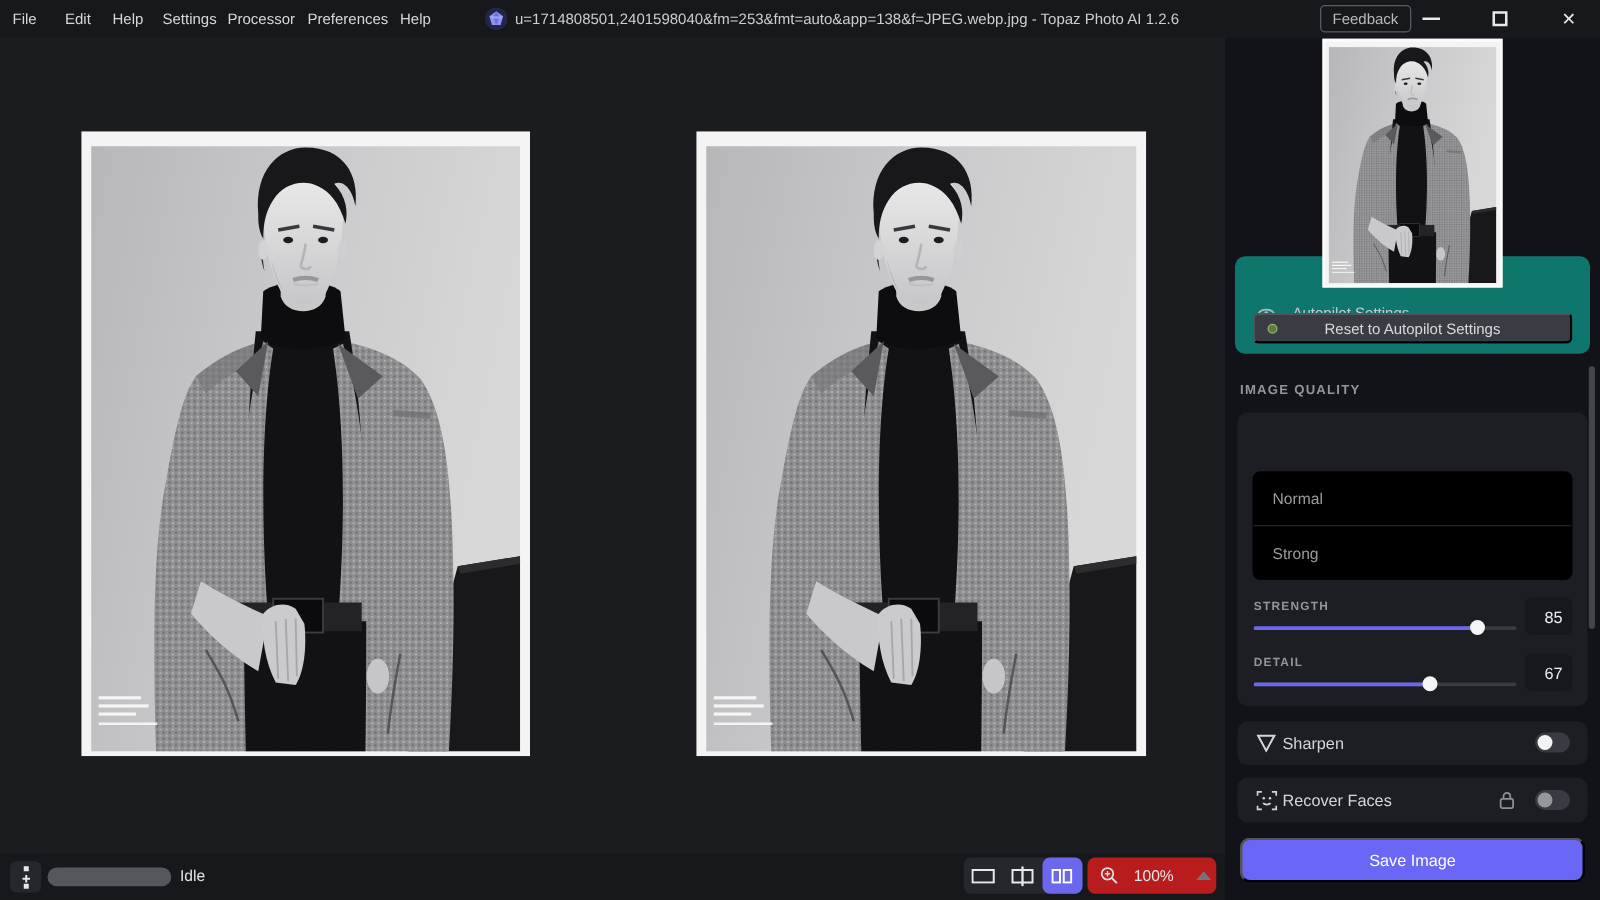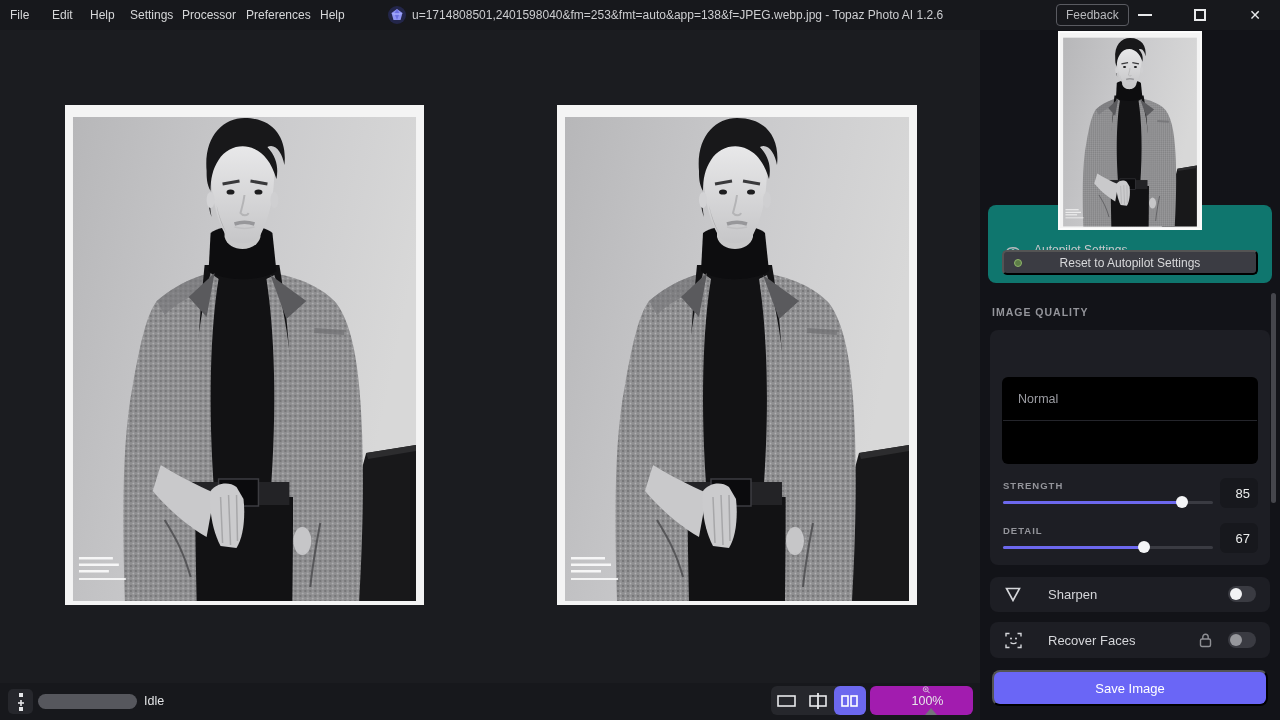--- a/index.html
+++ b/index.html
@@ -27,22 +27,22 @@
 
   
   #bottombar { position:absolute; left:0; top:683px; width:980px; height:37px; background:#17181c; }
   #queue-btn { position:absolute; left:8px; top:6px; width:25px; height:25px; background:#26272c; border-radius:5px;
                display:flex; align-items:center; justify-content:center; }
   #progress-track { position:absolute; left:38px; top:11px; width:99px; height:15px; background:#56575d; border-radius:8px; }
   #status-text { position:absolute; left:144px; top:0; height:37px; line-height:37px; color:#e2e3e5; font-size:12.5px; }
   #view-group { position:absolute; left:771px; top:3px; width:95px; height:29px; background:#26272c; border-radius:6px; display:flex; }
   .view-btn { width:31.6px; height:29px; display:flex; align-items:center; justify-content:center; border-radius:6px; }
   .view-btn.active { background:#6c68ee; }
-  #zoom-group { position:absolute; left:870px; top:3px; width:103px; height:29px; background:#a21caf; border-radius:6px;
-                display:flex; align-items:center;flex-direction:column; }
+  #zoom-group { position:absolute; left:870px; top:3px; width:103px; height:29px; background:#b91c1c; border-radius:6px;
+                display:flex; align-items:center; }
   #zoom-icon { margin-left:10px; }
   #zoom-level { color:#e6e7e9; font-size:12.5px; margin-left:12px; }
   #zoom-caret { margin-left:18px; width:0; height:0; border-left:6px solid transparent; border-right:6px solid transparent;
                 border-bottom:7px solid #73747a; }
 
   
   #sidebar { position:absolute; left:980px; top:30px; width:300px; height:690px; background:#121318; }
   #thumb-frame { position:absolute; left:78px; top:1px; width:144px; height:199px; border:2px solid #fbfbfb; background:#fff; z-index:5; }
   #thumb-frame svg { width:100%; height:100%; display:block; }
 
@@ -83,21 +83,21 @@
   .slider { position:absolute; left:13px; width:210px; height:12px; }
   #strength-slider { top:166px; } #detail-slider { top:211px; }
   .slider .track { position:absolute; left:0; top:5px; width:100%; height:3px; background:#3a3b42; border-radius:2px; }
   .slider .fill  { position:absolute; left:0; top:5px; height:3px; background:#6c68ee; border-radius:2px; }
   .slider .thumb { position:absolute; top:0; width:12px; height:12px; border-radius:50%; background:#f4f5f7; }
 
   .mini-panel { position:absolute; left:10px; width:280px; background:#1d1e24; border-radius:8px; display:flex; align-items:center; }
   #sharpen-panel { top:547px; height:35px; }
   #faces-panel   { top:592px; height:36px; }
   .mini-panel .icon-slot { width:18px; height:18px; margin-left:14px; display:flex; align-items:center; justify-content:center; }
-  .mini-panel .row-label { margin-left:26px; color:#d5d6da; }
+  .mini-panel .row-label { margin-left:4px; color:#d5d6da; }
   #lock-icon { position:absolute; right:58px; }
 
   #save-btn { position:absolute; left:12px; top:640px; width:276px; height:36px; background:#6a66f6; border-radius:8px;
               color:#ffffff; font-size:13px; display:flex; align-items:center; justify-content:center; }
 
   #side-scrollbar { position:absolute; left:291px; top:263px; width:5px; height:210px; background:#45464c; border-radius:3px; }
 </style>
 </head>
 <body>
 
@@ -269,20 +269,21 @@
       </svg>
   </div>
 
   <div id="section-title">IMAGE QUALITY</div>
 
   <div id="noise-panel">
 
     <div id="noise-options">
       <div class="option-row">Normal</div>
       <div class="option-divider"></div>
+      <div class="option-row">Strong</div>
     </div>
 
     <div class="cap-label" id="strength-label">STRENGTH</div>
     <div class="value-box" id="strength-value">85</div>
     <div class="slider" id="strength-slider">
       <div class="track"></div>
         <div class="fill" style="width: 85%;"></div>
         <div class="thumb" style="left: calc(85% - 6px);"></div>
     </div>
 

